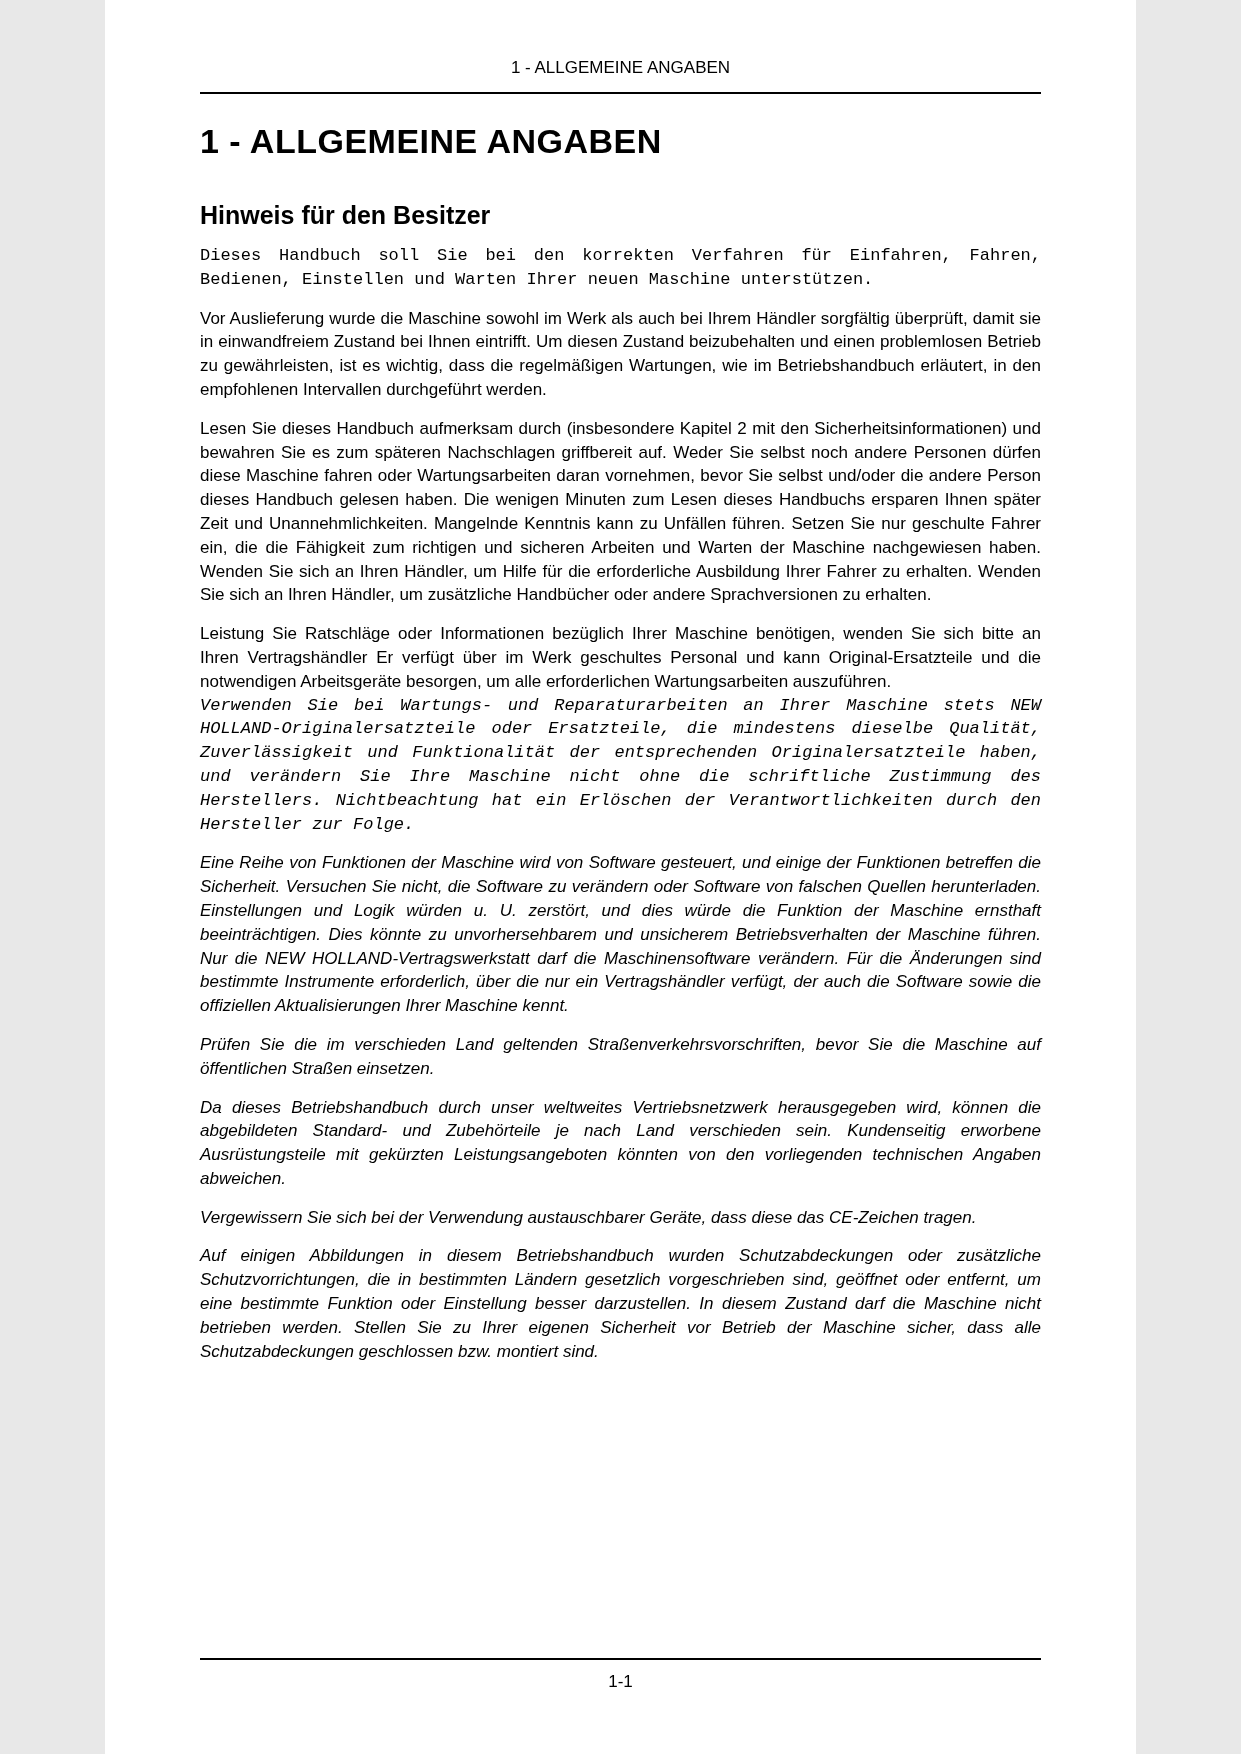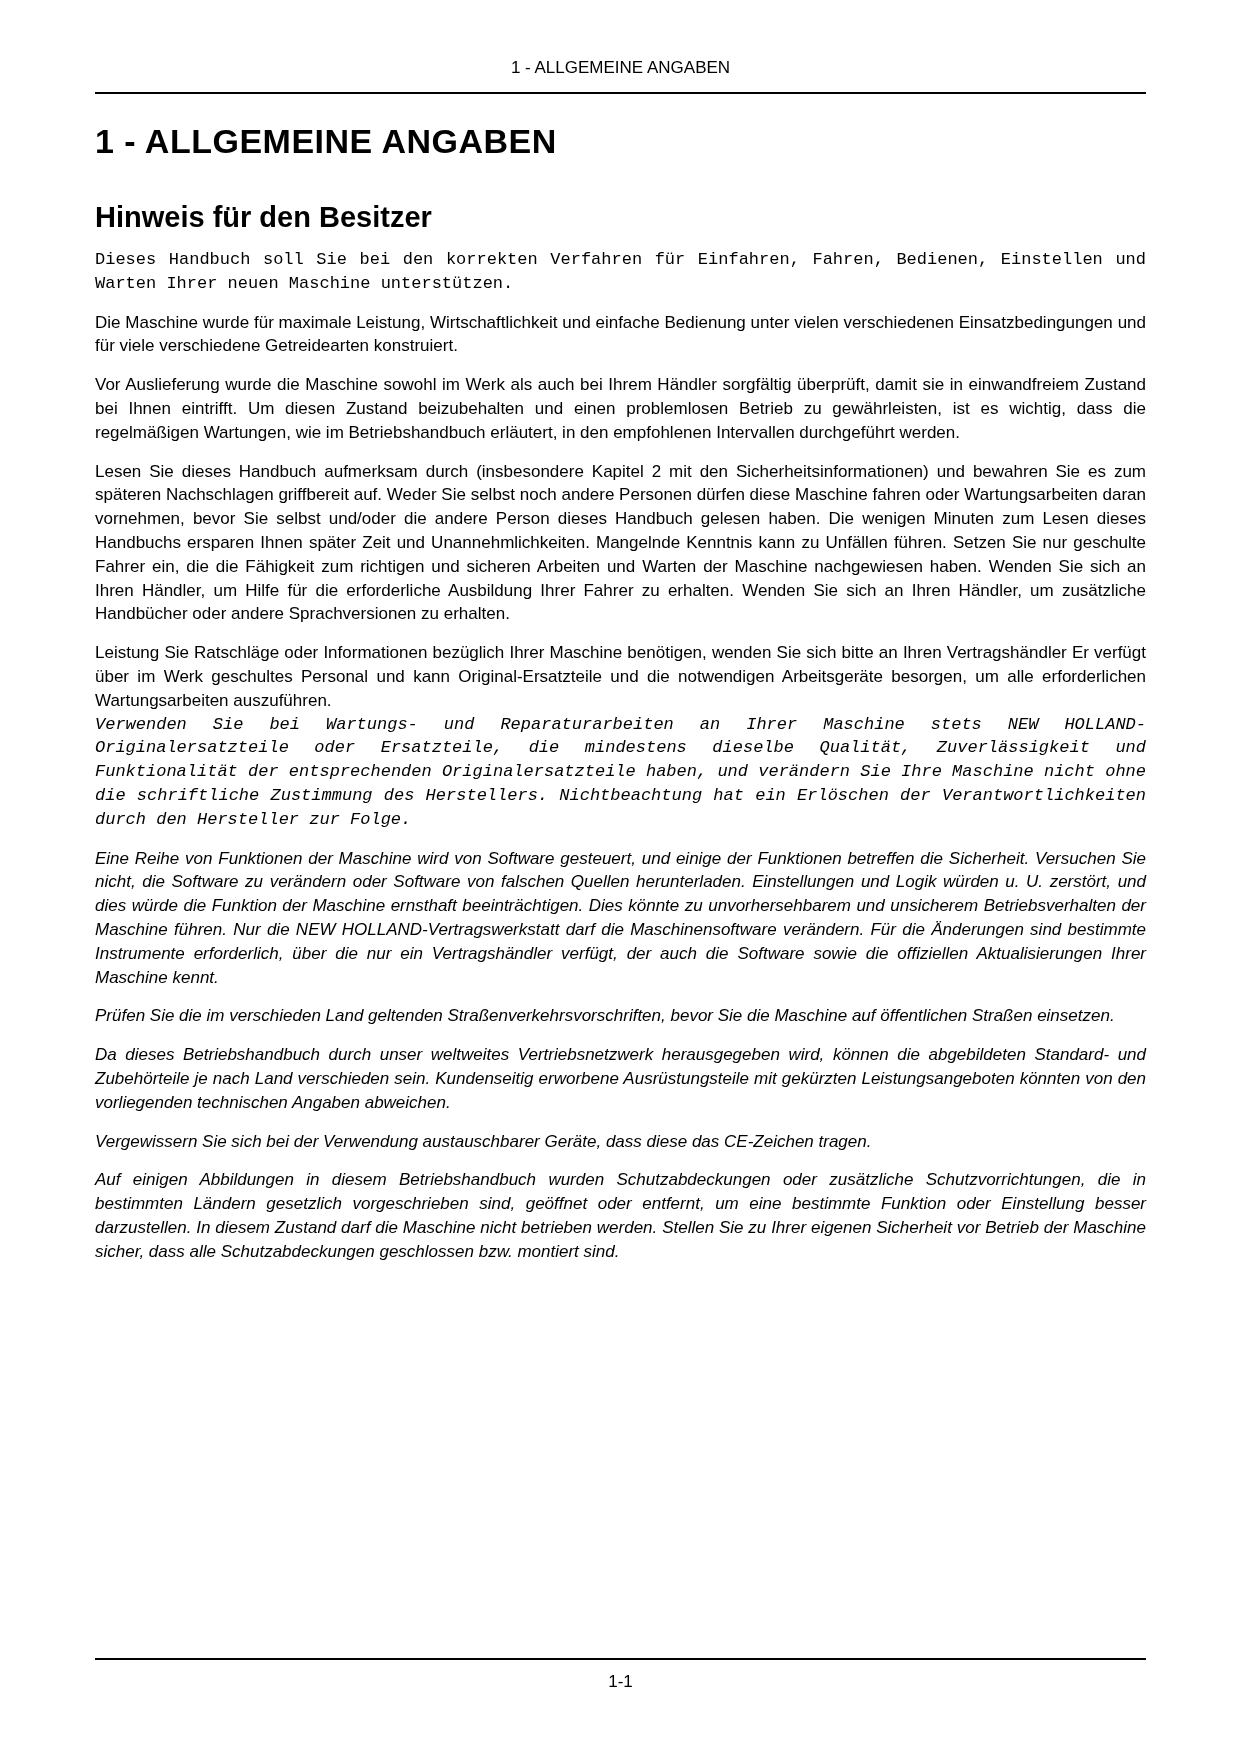--- a/index.html
+++ b/index.html
@@ -2,21 +2,21 @@
 <html lang="de"><head>
   <meta charset="utf-8">
   <style>
     html, body {
       margin: 0;
       padding: 0;
       background: #e8e8e8;
     }
     .page {
       position: relative;
-      width: 1241px;
+      width: 1031px;
       height: 1754px;
       margin: 0 auto;
       background: #ffffff;
       color: #000000;
       font-family: "Liberation Sans", sans-serif;
       box-sizing: border-box;
       overflow: hidden;
     }
     .content {
       position: absolute;
@@ -39,21 +39,21 @@
     .header-rule {
       margin-top: 14px;
     }
     h1.chapter-title {
       font-size: 34px;
       font-weight: bold;
       margin: 28px 0 0 0;
       letter-spacing: 0.5px;
     }
     h2.section-title {
-      font-size: 29px;
+      font-size: 25px;
       font-weight: bold;
       margin: 40px 0 0 0;
     }
     p.body-par {
       font-size: 17px;
       line-height: 1.40;
       text-align: justify;
       margin: 15px 0 0 0;
     }
     p.first-par {
@@ -93,21 +93,20 @@
       <span>1 - ALLGEMEINE ANGABEN</span>
     </div>
     <hr class="rule header-rule">
 
     <h1 class="chapter-title">1 - ALLGEMEINE ANGABEN</h1>
 
     <h2 class="section-title">Hinweis für den Besitzer</h2>
 
     <p class="body-par first-par">Dieses Handbuch soll Sie bei den korrekten Verfahren für Einfahren, Fahren, Bedienen, Einstellen und Warten Ihrer neuen Maschine unterstützen.</p>
 
-    <p class="body-par">Die Maschine wurde für maximale Leistung, Wirtschaftlichkeit und einfache Bedienung unter vielen verschiedenen Einsatzbedingungen und für viele verschiedene Getreidearten konstruiert.</p>
 
     <p class="body-par">Vor Auslieferung wurde die Maschine sowohl im Werk als auch bei Ihrem Händler sorgfältig überprüft, damit sie in einwandfreiem Zustand bei Ihnen eintrifft. Um diesen Zustand beizubehalten und einen problemlosen Betrieb zu gewährleisten, ist es wichtig, dass die regelmäßigen Wartungen, wie im Betriebshandbuch erläutert, in den empfohlenen Intervallen durchgeführt werden.</p>
 
     <p class="body-par">Lesen Sie dieses Handbuch aufmerksam durch (insbesondere Kapitel 2 mit den Sicherheitsinformationen) und bewahren Sie es zum späteren Nachschlagen griffbereit auf. Weder Sie selbst noch andere Personen dürfen diese Maschine fahren oder Wartungsarbeiten daran vornehmen, bevor Sie selbst und/oder die andere Person dieses Handbuch gelesen haben. Die wenigen Minuten zum Lesen dieses Handbuchs ersparen Ihnen später Zeit und Unannehmlichkeiten. Mangelnde Kenntnis kann zu Unfällen führen. Setzen Sie nur geschulte Fahrer ein, die die Fähigkeit zum richtigen und sicheren Arbeiten und Warten der Maschine nachgewiesen haben. Wenden Sie sich an Ihren Händler, um Hilfe für die erforderliche Ausbildung Ihrer Fahrer zu erhalten. Wenden Sie sich an Ihren Händler, um zusätzliche Handbücher oder andere Sprachversionen zu erhalten.</p>
 
     <p class="body-par">Leistung Sie Ratschläge oder Informationen bezüglich Ihrer Maschine benötigen, wenden Sie sich bitte an Ihren Vertragshändler Er verfügt über im Werk geschultes Personal und kann Original-Ersatzteile und die notwendigen Arbeitsgeräte besorgen, um alle erforderlichen Wartungsarbeiten auszuführen.</p>
 
     <p class="body-par italic-par note-cont">Verwenden Sie bei Wartungs- und Reparaturarbeiten an Ihrer Maschine stets NEW HOLLAND-Originalersatzteile oder Ersatzteile, die mindestens dieselbe Qualität, Zuverlässigkeit und Funktionalität der entsprechenden Originalersatzteile haben, und verändern Sie Ihre Maschine nicht ohne die schriftliche Zustimmung des Herstellers. Nichtbeachtung hat ein Erlöschen der Verantwortlichkeiten durch den Hersteller zur Folge.</p>
 
     <p class="body-par italic-par">Eine Reihe von Funktionen der Maschine wird von Software gesteuert, und einige der Funktionen betreffen die Sicherheit. Versuchen Sie nicht, die Software zu verändern oder Software von falschen Quellen herunterladen. Einstellungen und Logik würden u. U. zerstört, und dies würde die Funktion der Maschine ernsthaft beeinträchtigen. Dies könnte zu unvorhersehbarem und unsicherem Betriebsverhalten der Maschine führen. Nur die NEW HOLLAND-Vertragswerkstatt darf die Maschinensoftware verändern. Für die Änderungen sind bestimmte Instrumente erforderlich, über die nur ein Vertragshändler verfügt, der auch die Software sowie die offiziellen Aktualisierungen Ihrer Maschine kennt.</p>

